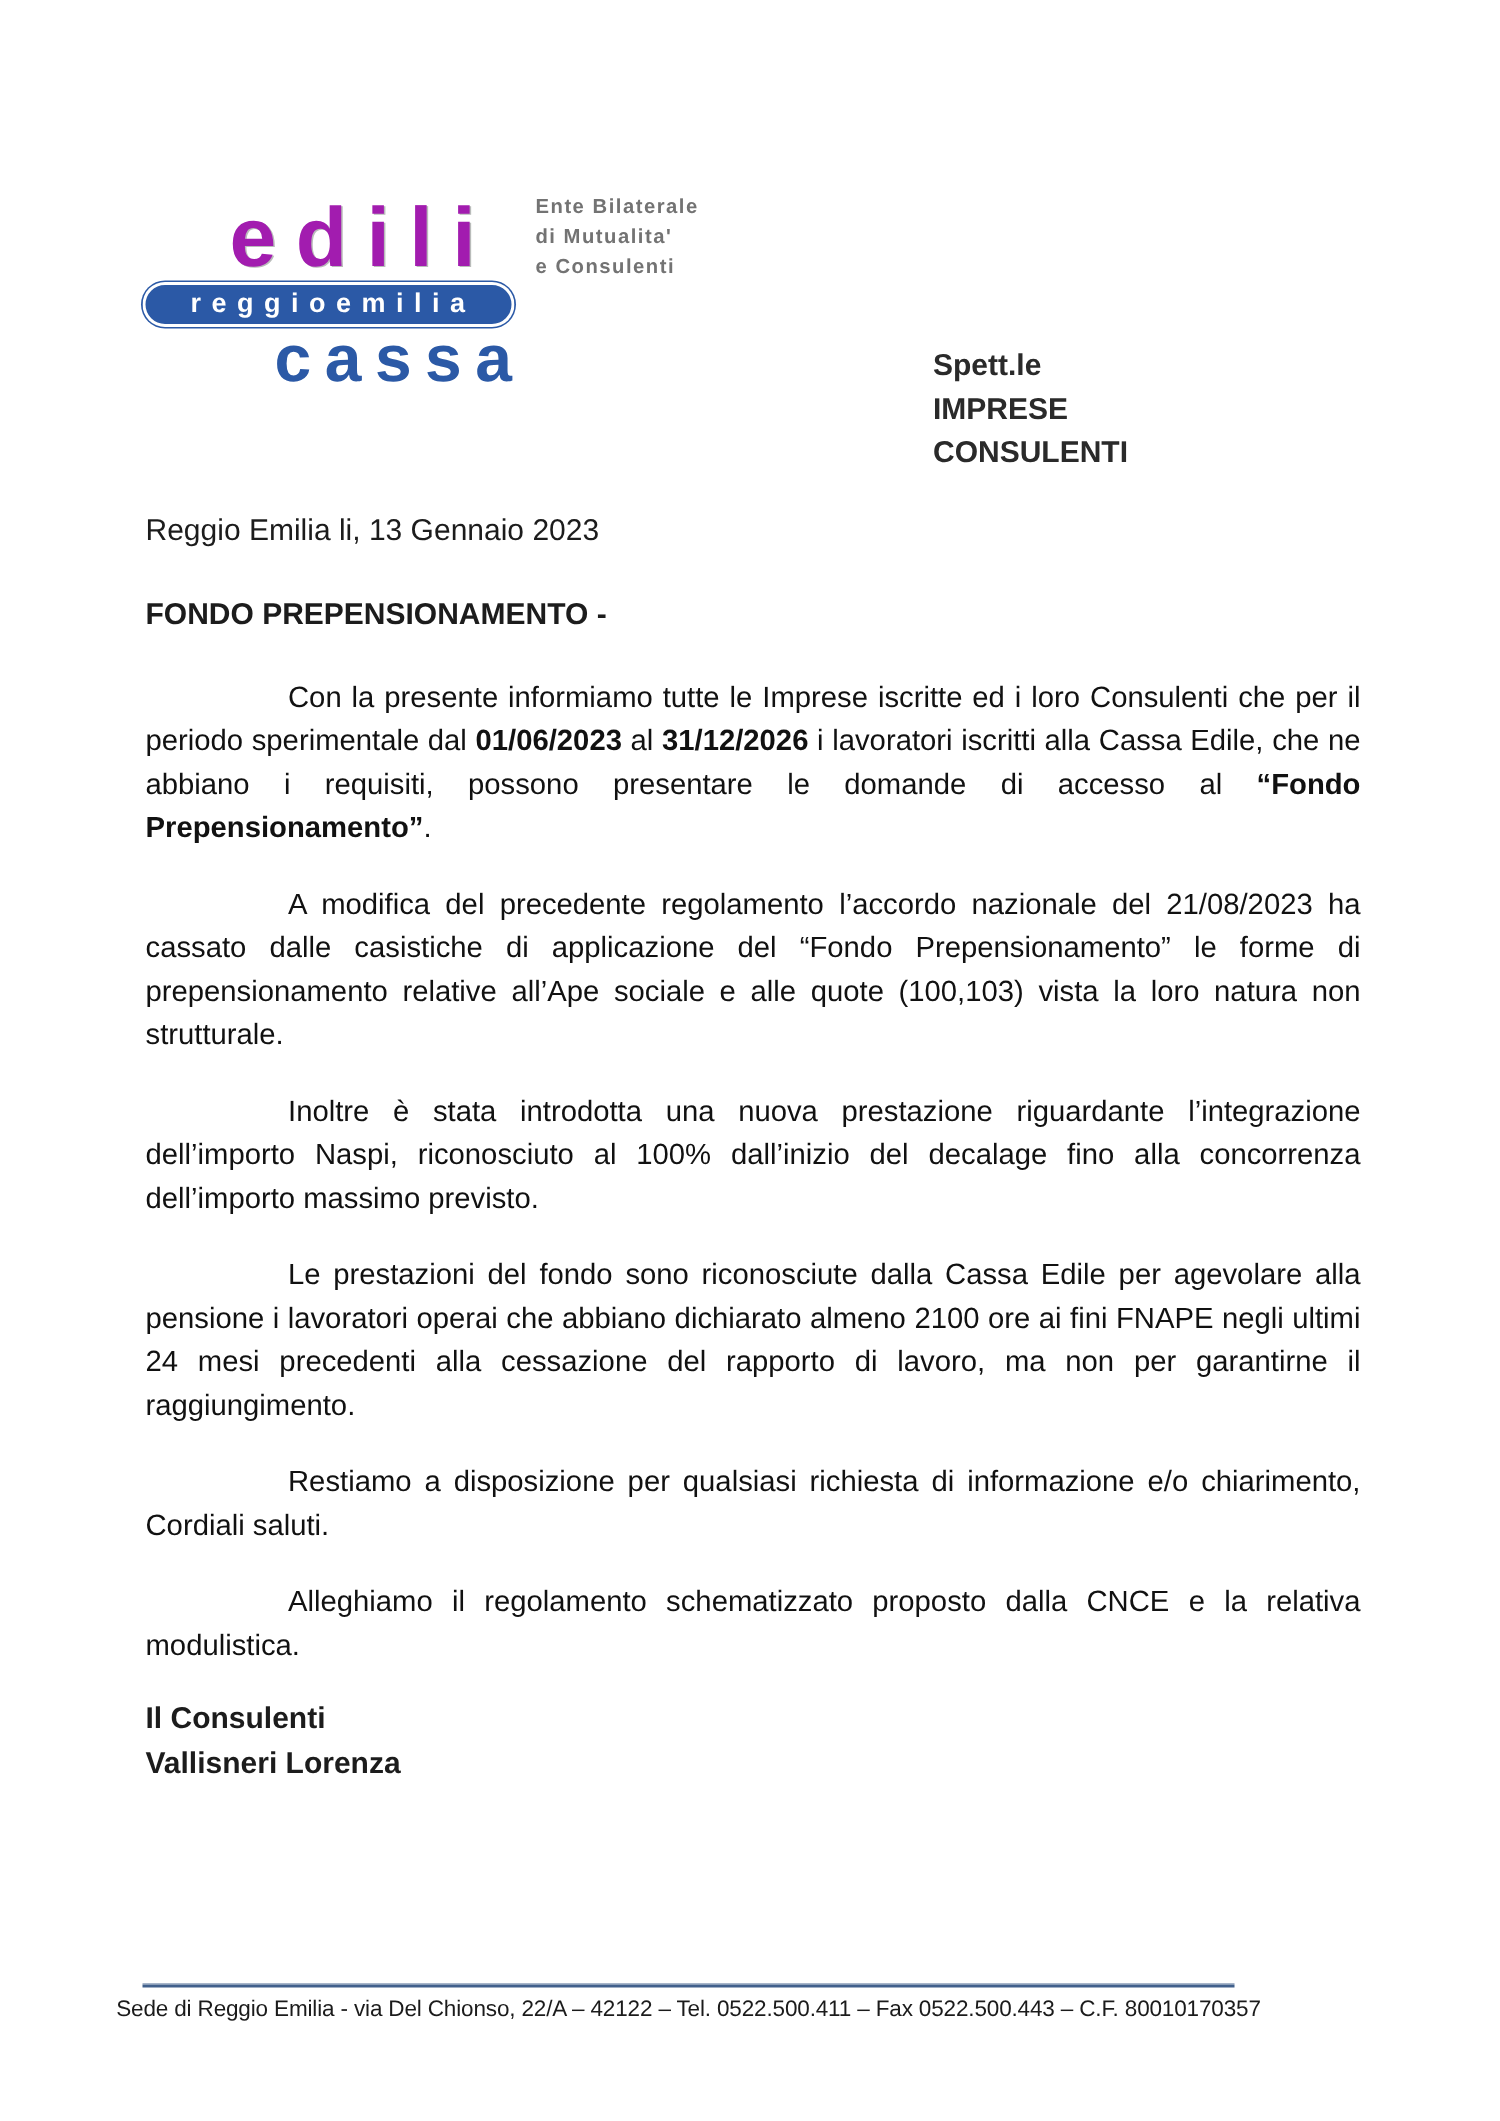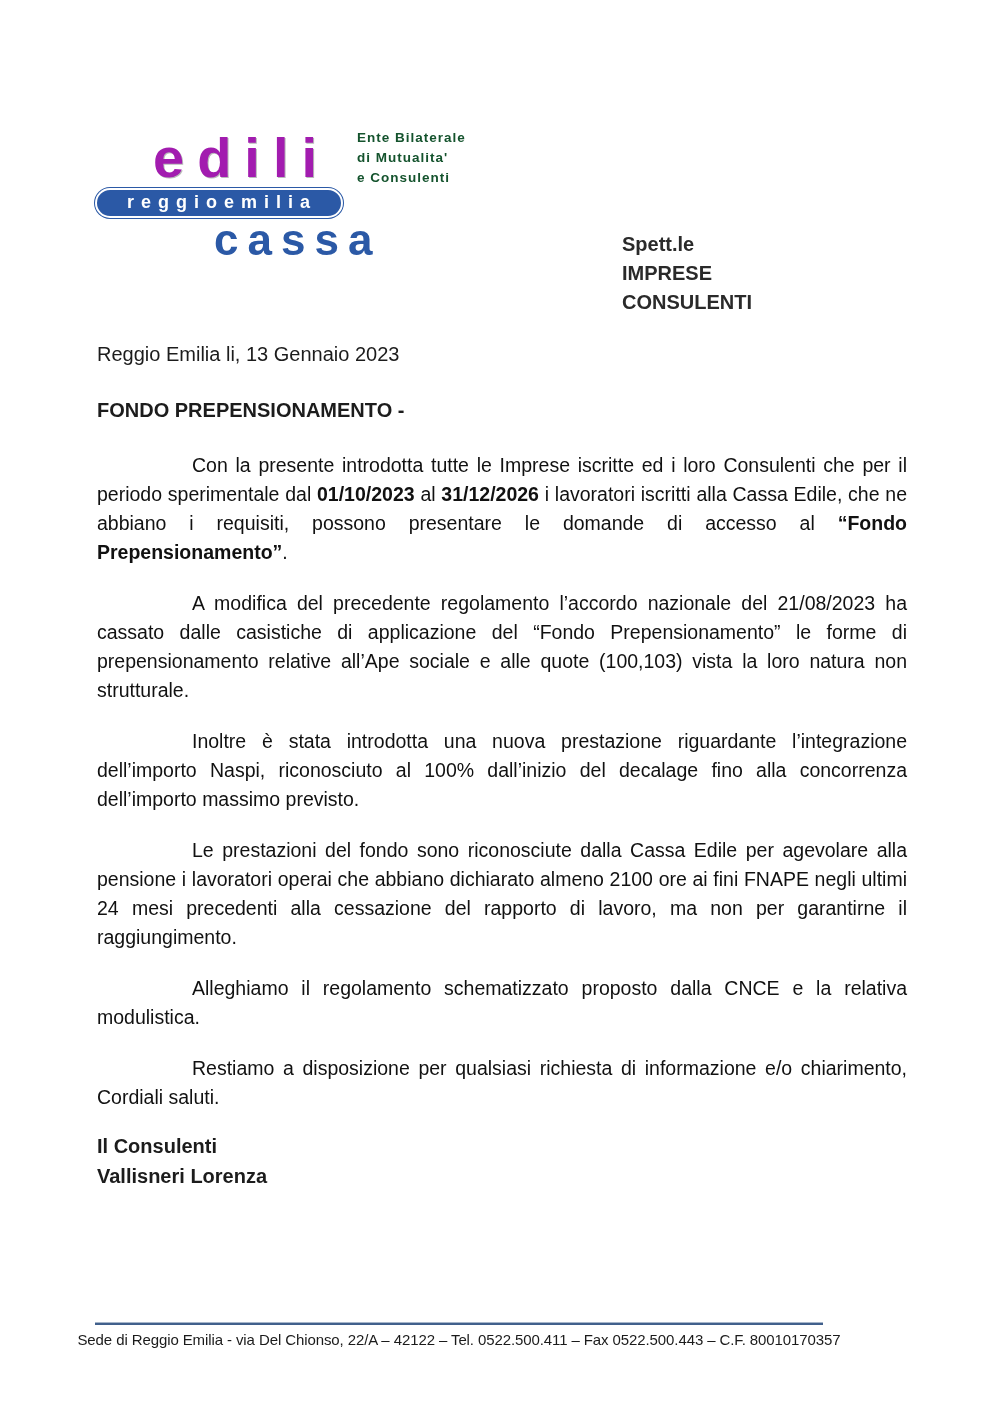--- a/index.html
+++ b/index.html
@@ -23,27 +23,27 @@
   }
   .logo-pill{
     margin-top:2px;width:248px;box-sizing:border-box;
     background:#2b59a6;border-radius:15px;
     box-shadow:inset 0 0 0 2px #ffffff, 0 0 0 1px #2b59a6;
     color:#ffffff;font-size:18px;font-weight:bold;
     letter-spacing:7px;text-align:center;
     padding:4px 0 5px 6px;
   }
   .logo-cassa{
-    margin-left:119px;margin-top:1px;
+    margin-left:88px;margin-top:1px;
     font-size:44px;line-height:42px;font-weight:bold;
     color:#2b59a6;letter-spacing:9px;
   }
   .tagline{
     position:absolute;left:357px;top:128px;
-    color:#14532d;font-size:13.5px;font-weight:bold;
+    color:#737373;font-size:13.5px;font-weight:bold;
     letter-spacing:1px;line-height:20px;
   }
   
   .recipient{
     position:absolute;left:622px;top:230px;
     font-size:20px;font-weight:bold;line-height:29px;color:#2a2a2a;
   }
   .date{position:absolute;left:97px;top:343px;font-size:20px;color:#1c1c1c;}
   .subject{position:absolute;left:97px;top:399px;font-size:20px;font-weight:bold;color:#1c1c1c;}
   
@@ -93,26 +93,26 @@
     <div>Spett.le</div>
     <div>IMPRESE</div>
     <div>CONSULENTI</div>
   </div>
 
   <div class="date">Reggio Emilia li, 13 Gennaio 2023</div>
 
   <div class="subject">FONDO PREPENSIONAMENTO -</div>
 
   <div class="body" id="body-container">
-      <p><span>Con la presente introdotta tutte le Imprese iscritte ed i loro Consulenti che per il periodo sperimentale dal </span><strong>01/10/2023</strong><span> al </span><strong>31/12/2026</strong><span> i lavoratori iscritti alla Cassa Edile, che ne abbiano i requisiti, possono presentare le domande di accesso al </span><strong>“Fondo Prepensionamento”</strong><span>.</span></p>
+      <p><span>Con la presente informiamo tutte le Imprese iscritte ed i loro Consulenti che per il periodo sperimentale dal </span><strong>01/06/2023</strong><span> al </span><strong>31/12/2026</strong><span> i lavoratori iscritti alla Cassa Edile, che ne abbiano i requisiti, possono presentare le domande di accesso al </span><strong>“Fondo Prepensionamento”</strong><span>.</span></p>
       <p><span>A modifica del precedente regolamento l’accordo nazionale del 21/08/2023 ha cassato dalle casistiche di applicazione del “Fondo Prepensionamento” le forme di prepensionamento relative all’Ape sociale e alle quote (100,103) vista la loro natura non strutturale.</span></p>
       <p><span>Inoltre è stata introdotta una nuova prestazione riguardante l’integrazione dell’importo Naspi, riconosciuto al 100% dall’inizio del decalage fino alla concorrenza dell’importo massimo previsto.</span></p>
       <p><span>Le prestazioni del fondo sono riconosciute dalla Cassa Edile per agevolare alla pensione i lavoratori operai che abbiano dichiarato almeno 2100 ore ai fini FNAPE negli ultimi 24 mesi precedenti alla cessazione del rapporto di lavoro, ma non per garantirne il raggiungimento.</span></p>
+      <p><span>Restiamo a disposizione per qualsiasi richiesta di informazione e/o chiarimento, Cordiali saluti.</span></p>
       <p><span>Alleghiamo il regolamento schematizzato proposto dalla CNCE e la relativa modulistica.</span></p>
-      <p><span>Restiamo a disposizione per qualsiasi richiesta di informazione e/o chiarimento, Cordiali saluti.</span></p>
     </div>
 
   <div class="signature">
     <div>Il Consulenti</div>
     <div>Vallisneri Lorenza</div>
   </div>
 
   <div class="footer">
     <div class="footer-rule"></div>
     <div class="footer-text">Sede di Reggio Emilia - via Del Chionso, 22/A – 42122 – Tel. 0522.500.411 – Fax 0522.500.443 – C.F. 80010170357</div>

